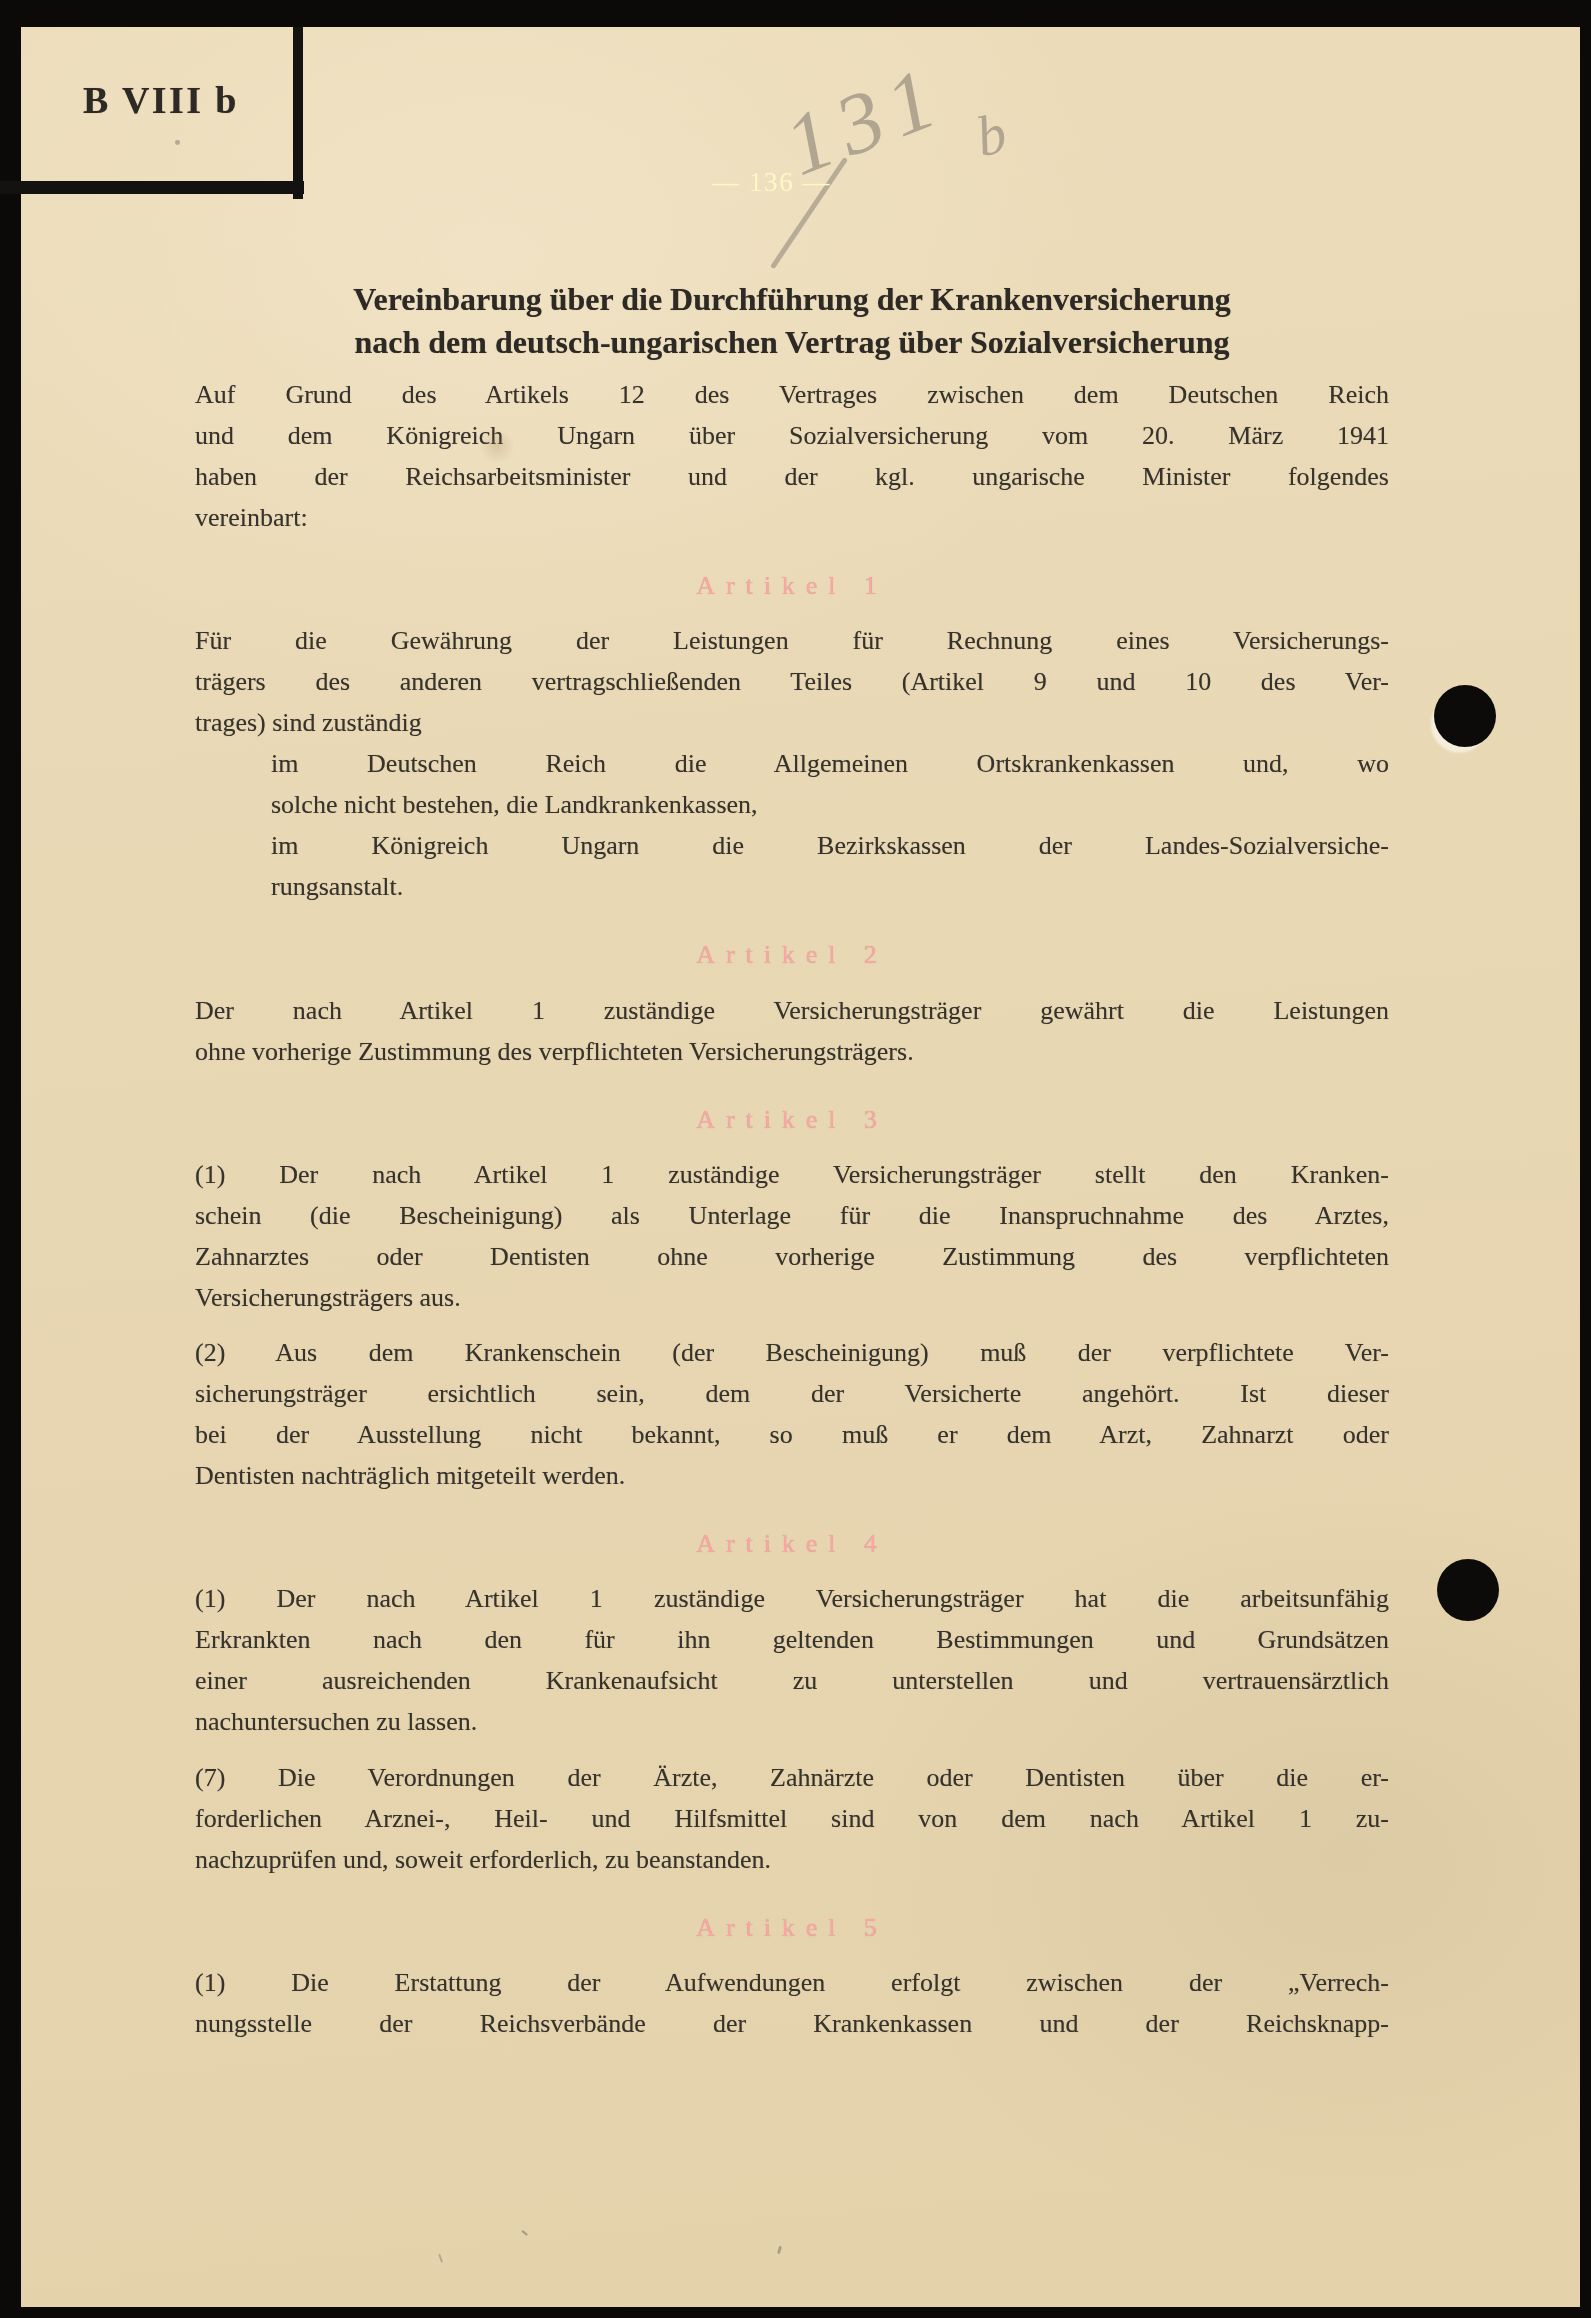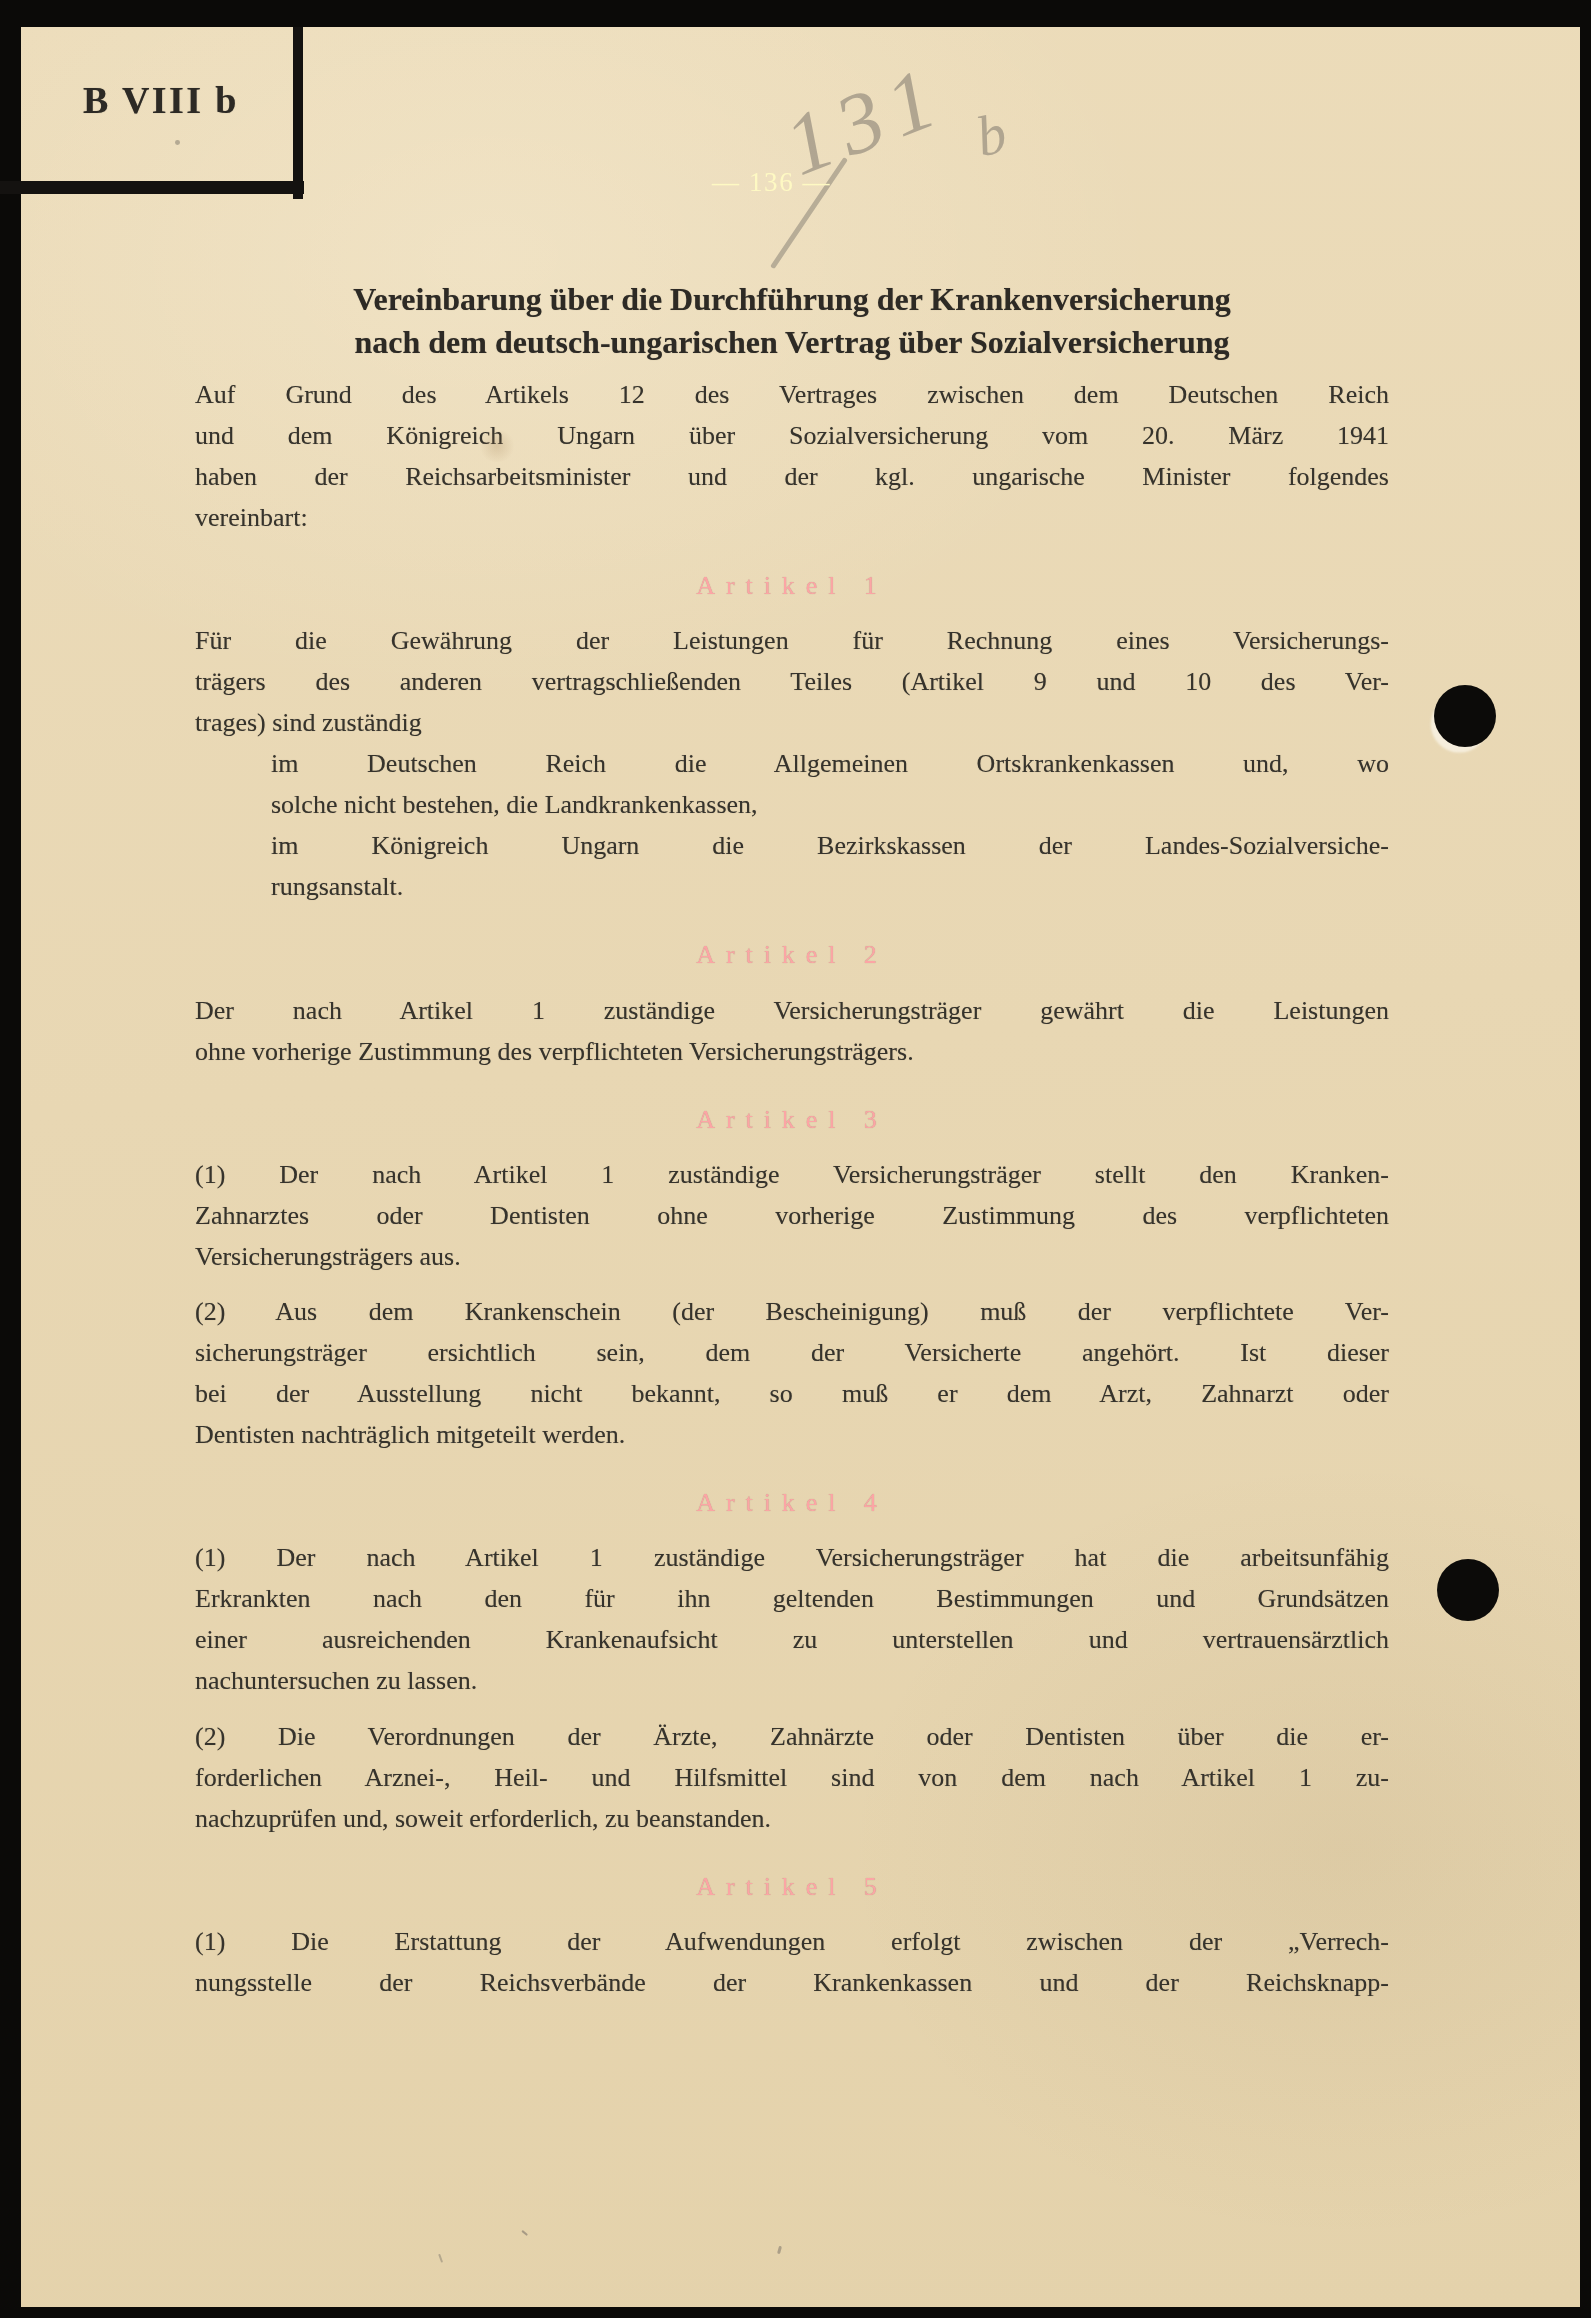--- a/index.html
+++ b/index.html
@@ -146,39 +146,40 @@
 
   <div class="artikel-heading">Artikel 2</div>
   <div class="para">
     <div class="line j">Der nach Artikel 1 zuständige Versicherungsträger gewährt die Leistungen</div>
     <div class="line">ohne vorherige Zustimmung des verpflichteten Versicherungsträgers.</div>
   </div>
 
   <div class="artikel-heading">Artikel 3</div>
   <div class="para">
     <div class="line j">(1) Der nach Artikel 1 zuständige Versicherungsträger stellt den Kranken-</div>
+    <div class="line j">schein (die Bescheinigung) als Unterlage für die Inanspruchnahme des Arztes,</div>
     <div class="line j">Zahnarztes oder Dentisten ohne vorherige Zustimmung des verpflichteten</div>
     <div class="line">Versicherungsträgers aus.</div>
   </div>
   <div class="para">
     <div class="line j">(2) Aus dem Krankenschein (der Bescheinigung) muß der verpflichtete Ver-</div>
     <div class="line j">sicherungsträger ersichtlich sein, dem der Versicherte angehört. Ist dieser</div>
     <div class="line j">bei der Ausstellung nicht bekannt, so muß er dem Arzt, Zahnarzt oder</div>
     <div class="line">Dentisten nachträglich mitgeteilt werden.</div>
   </div>
 
   <div class="artikel-heading">Artikel 4</div>
   <div class="para">
     <div class="line j">(1) Der nach Artikel 1 zuständige Versicherungsträger hat die arbeitsunfähig</div>
     <div class="line j">Erkrankten nach den für ihn geltenden Bestimmungen und Grundsätzen</div>
     <div class="line j">einer ausreichenden Krankenaufsicht zu unterstellen und vertrauensärztlich</div>
     <div class="line">nachuntersuchen zu lassen.</div>
   </div>
   <div class="para">
-    <div class="line j">(2) Die Verordnungen der Ärzte, Zahnärzte oder Dentisten über die er-</div>
+    <div class="line j">(7) Die Verordnungen der Ärzte, Zahnärzte oder Dentisten über die er-</div>
     <div class="line j">forderlichen Arznei-, Heil- und Hilfsmittel sind von dem nach Artikel 1 zu-</div>
     <div class="line">nachzuprüfen und, soweit erforderlich, zu beanstanden.</div>
   </div>
 
   <div class="artikel-heading">Artikel 5</div>
   <div class="para">
     <div class="line j">(1) Die Erstattung der Aufwendungen erfolgt zwischen der „Verrech-</div>
     <div class="line j">nungsstelle der Reichsverbände der Krankenkassen und der Reichsknapp-</div>
   </div>
 

